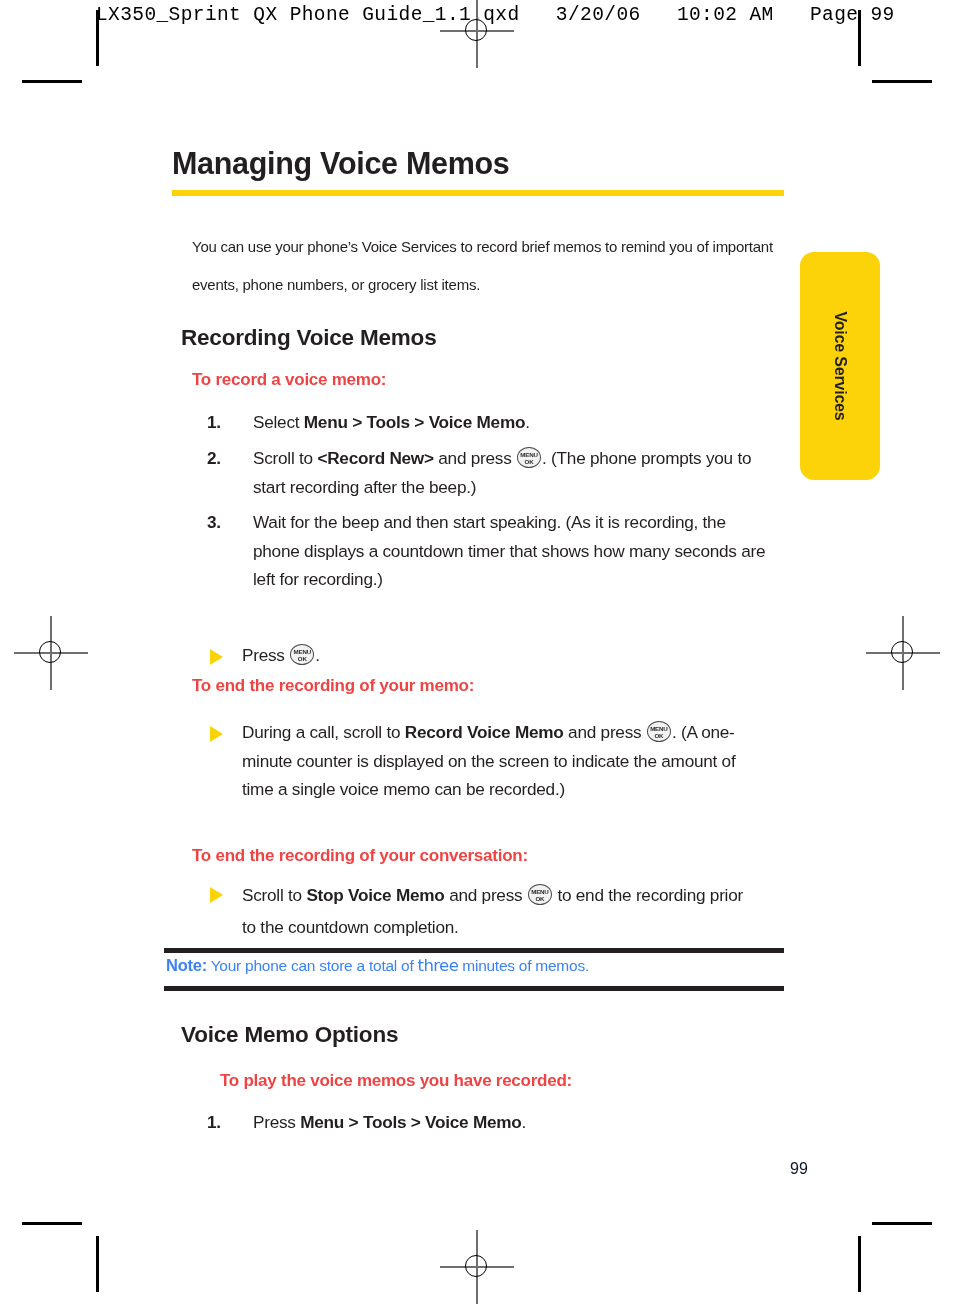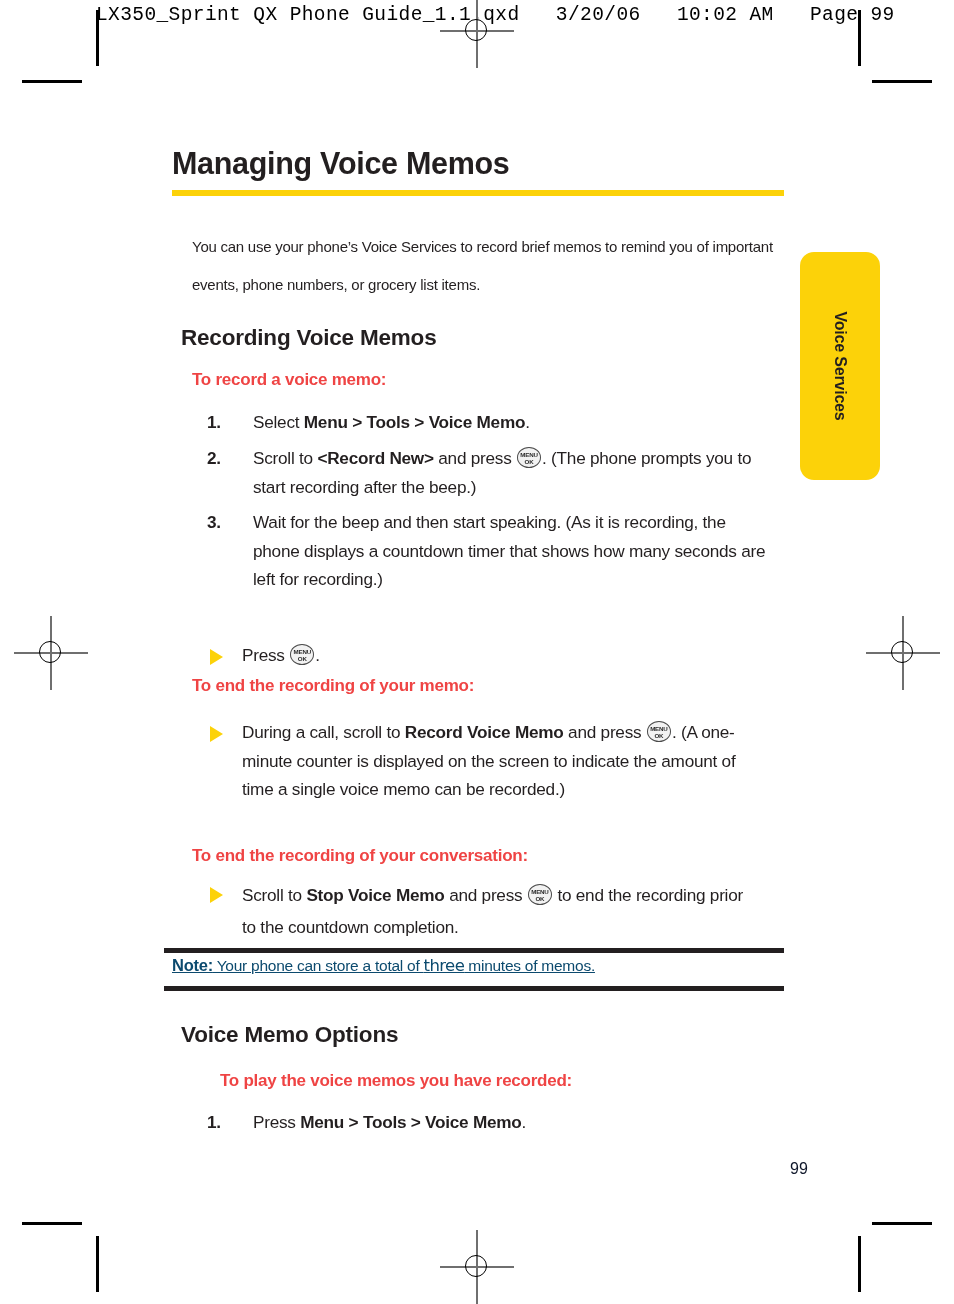--- a/index.html
+++ b/index.html
@@ -185,27 +185,26 @@
   .note-rule-top, .note-rule-bottom {
     position: absolute;
     left: 164px;
     width: 620px;
     background: #231f20;
   }
   .note-rule-top   { top: 948px;  height: 5px; }
   .note-rule-bottom{ top: 986px;  height: 5px; }
   .note-text {
     position: absolute;
-    left: 172px;
+    left: 166px;
     top: 956px;
     width: 612px;
     font-size: 15.5px;
     letter-spacing: -0.25px;
-    color: #0c4a6e;
-    text-decoration: underline;
+    color: #3b82f6;
   }
   .note-text .lbl { font-weight: bold; font-size: 16.5px; }
   .note-text .emph {
     font-family: "DejaVu Sans", sans-serif;
     font-size: 16.5px;
     letter-spacing: -0.6px;
   }
 
   
   .footer-section {

